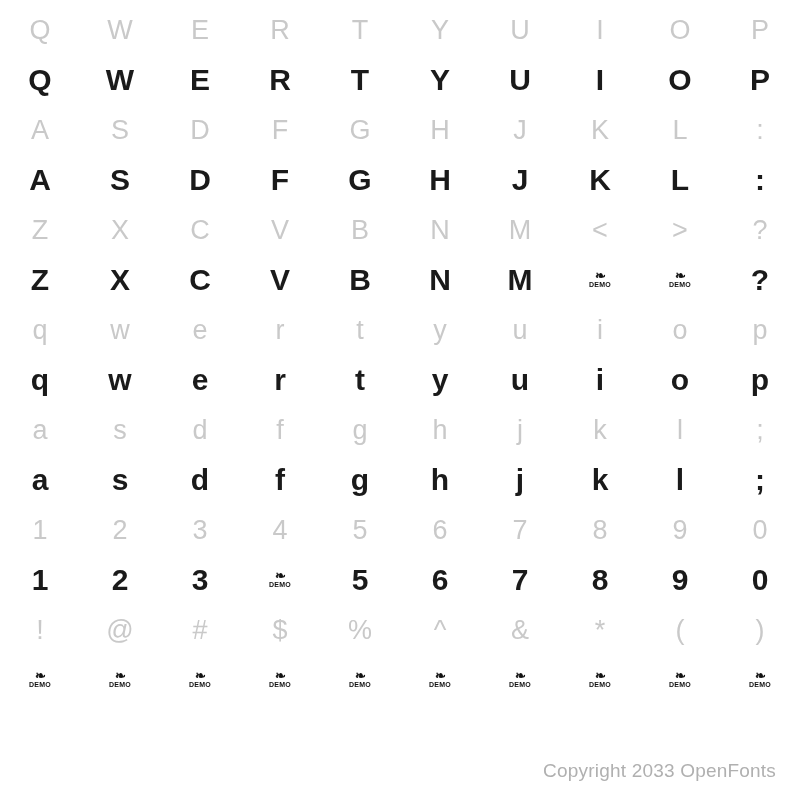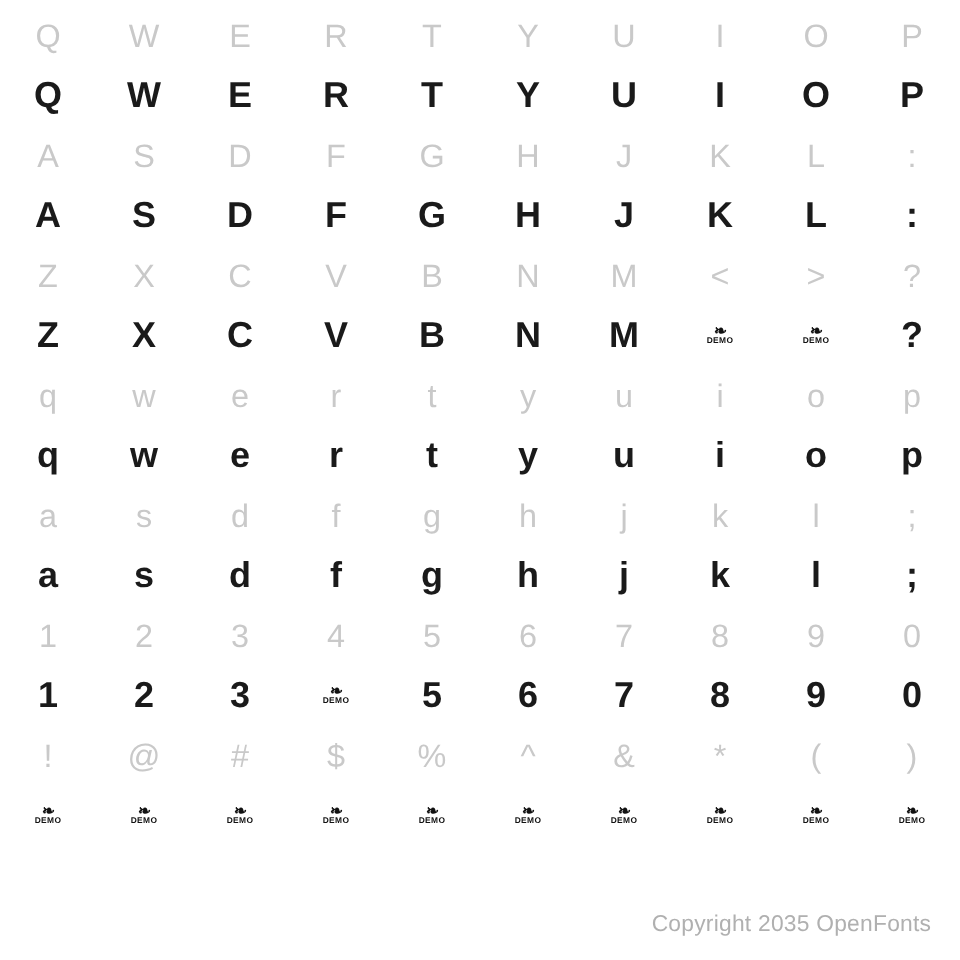--- a/index.html
+++ b/index.html
@@ -589,14 +589,14 @@
           </div>
           <div class="cell main">
             <span class="demo-mark">
               <span class="sprout">❧</span>
               <span class="demo-word">DEMO</span>
             </span>
           </div>
         </div>
       </div>
     </div>
-  <div class="copyright">Copyright 2035 OpenFonts</div>
+  <div class="copyright">Copyright 2033 OpenFonts</div>
 </div>
 
 </body></html>

